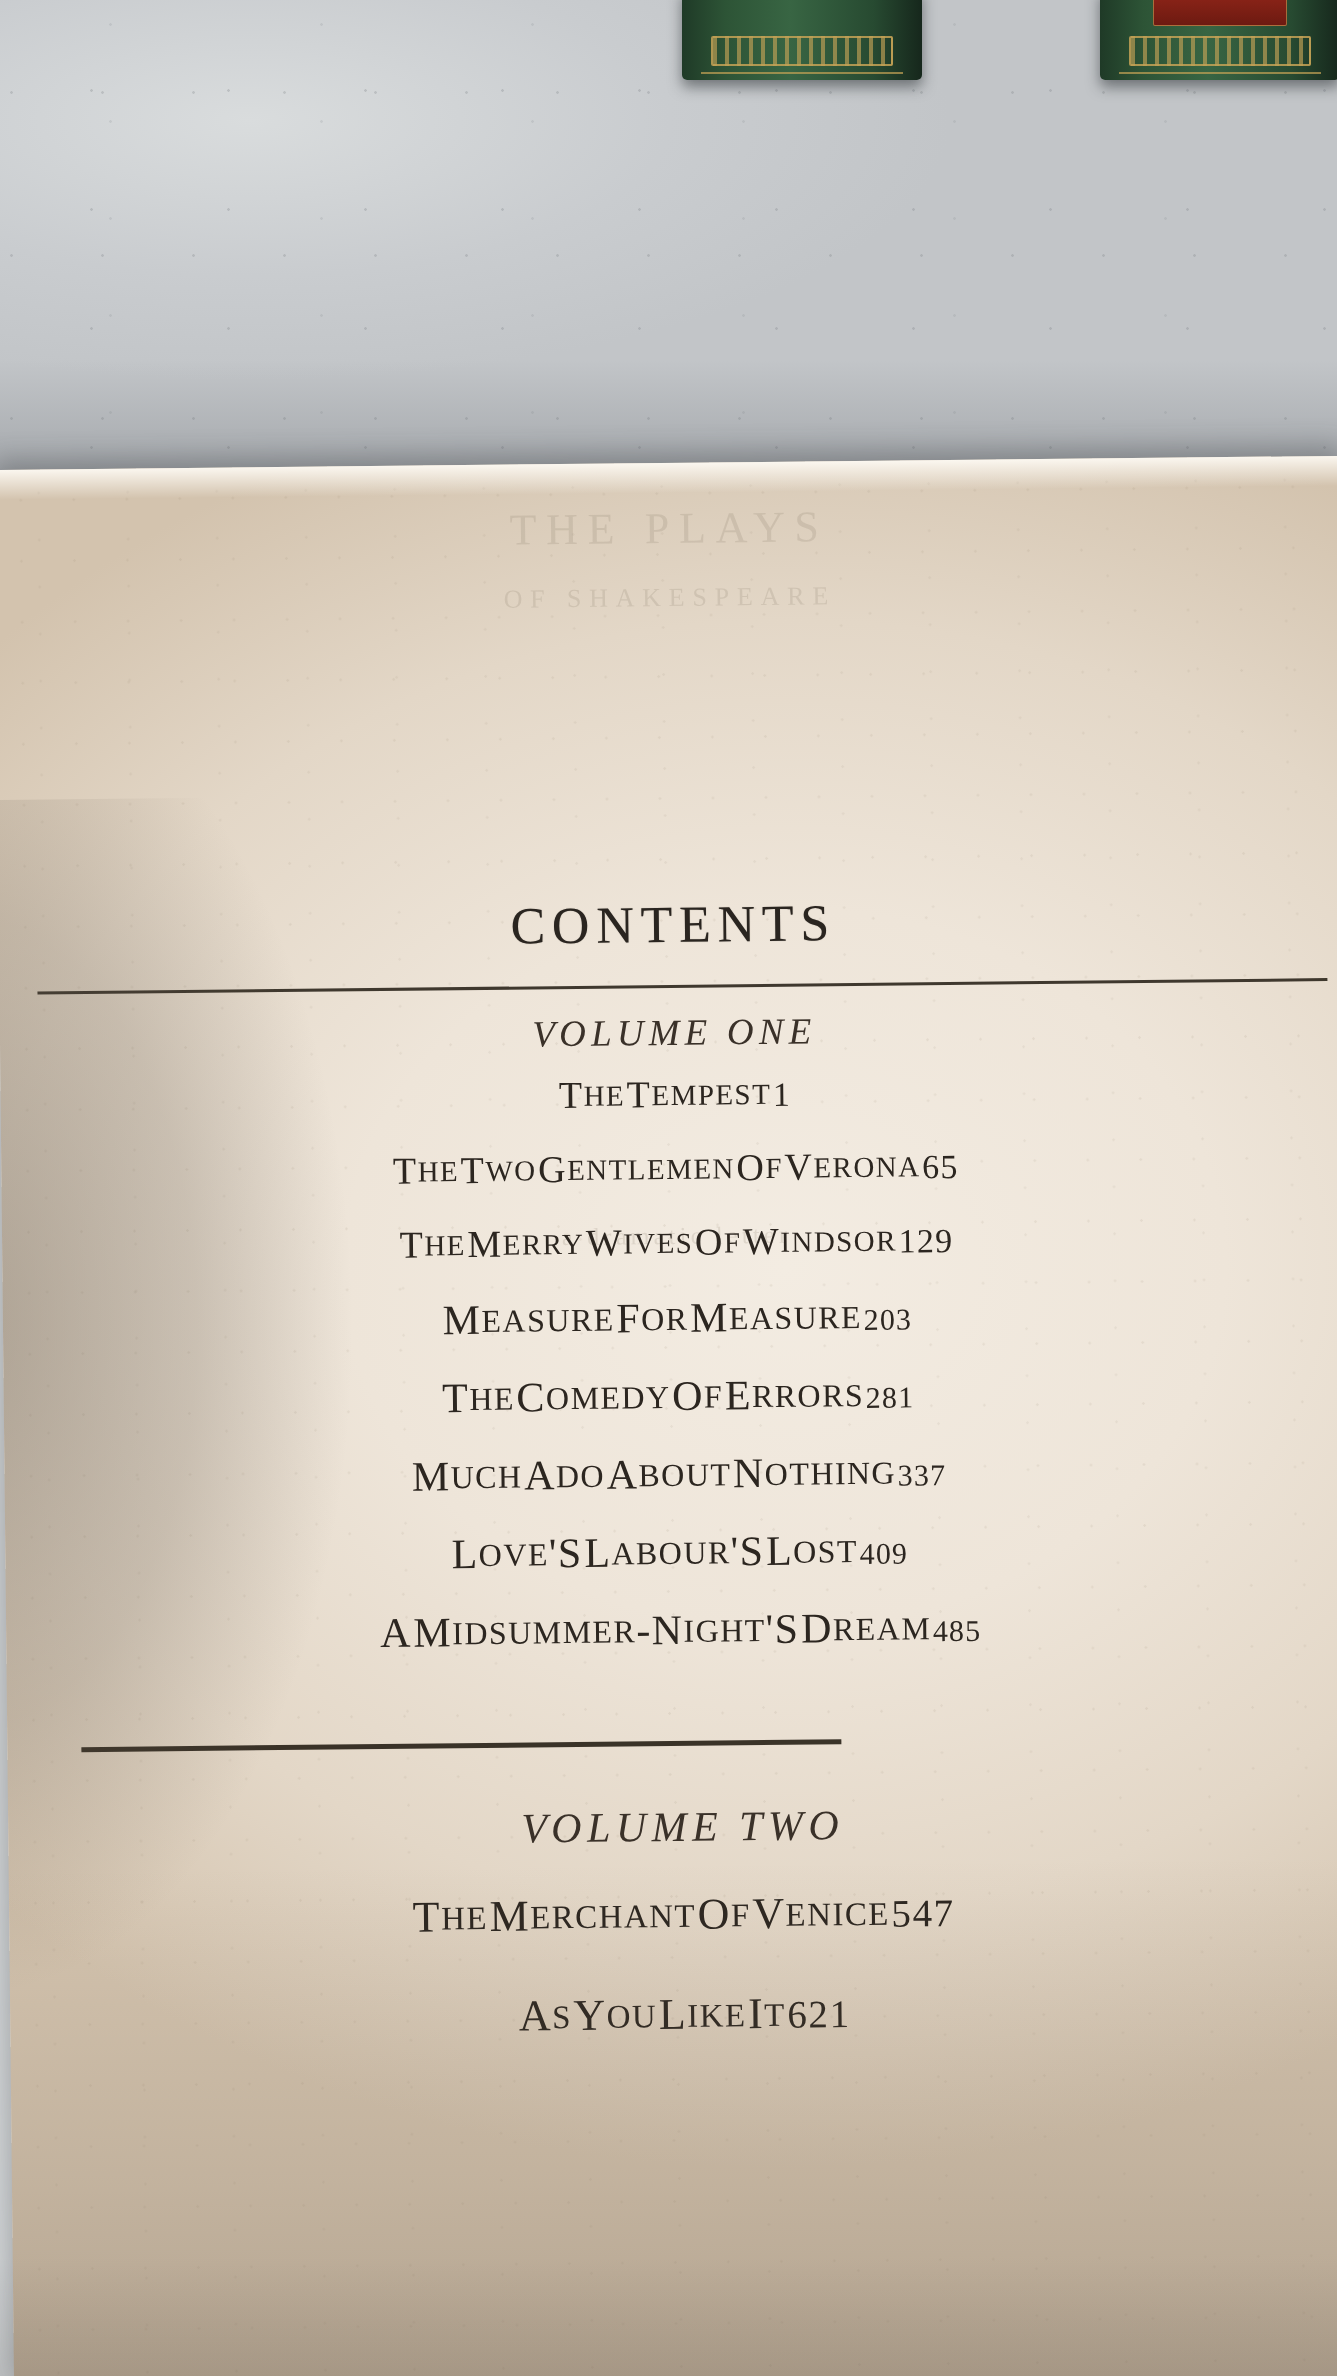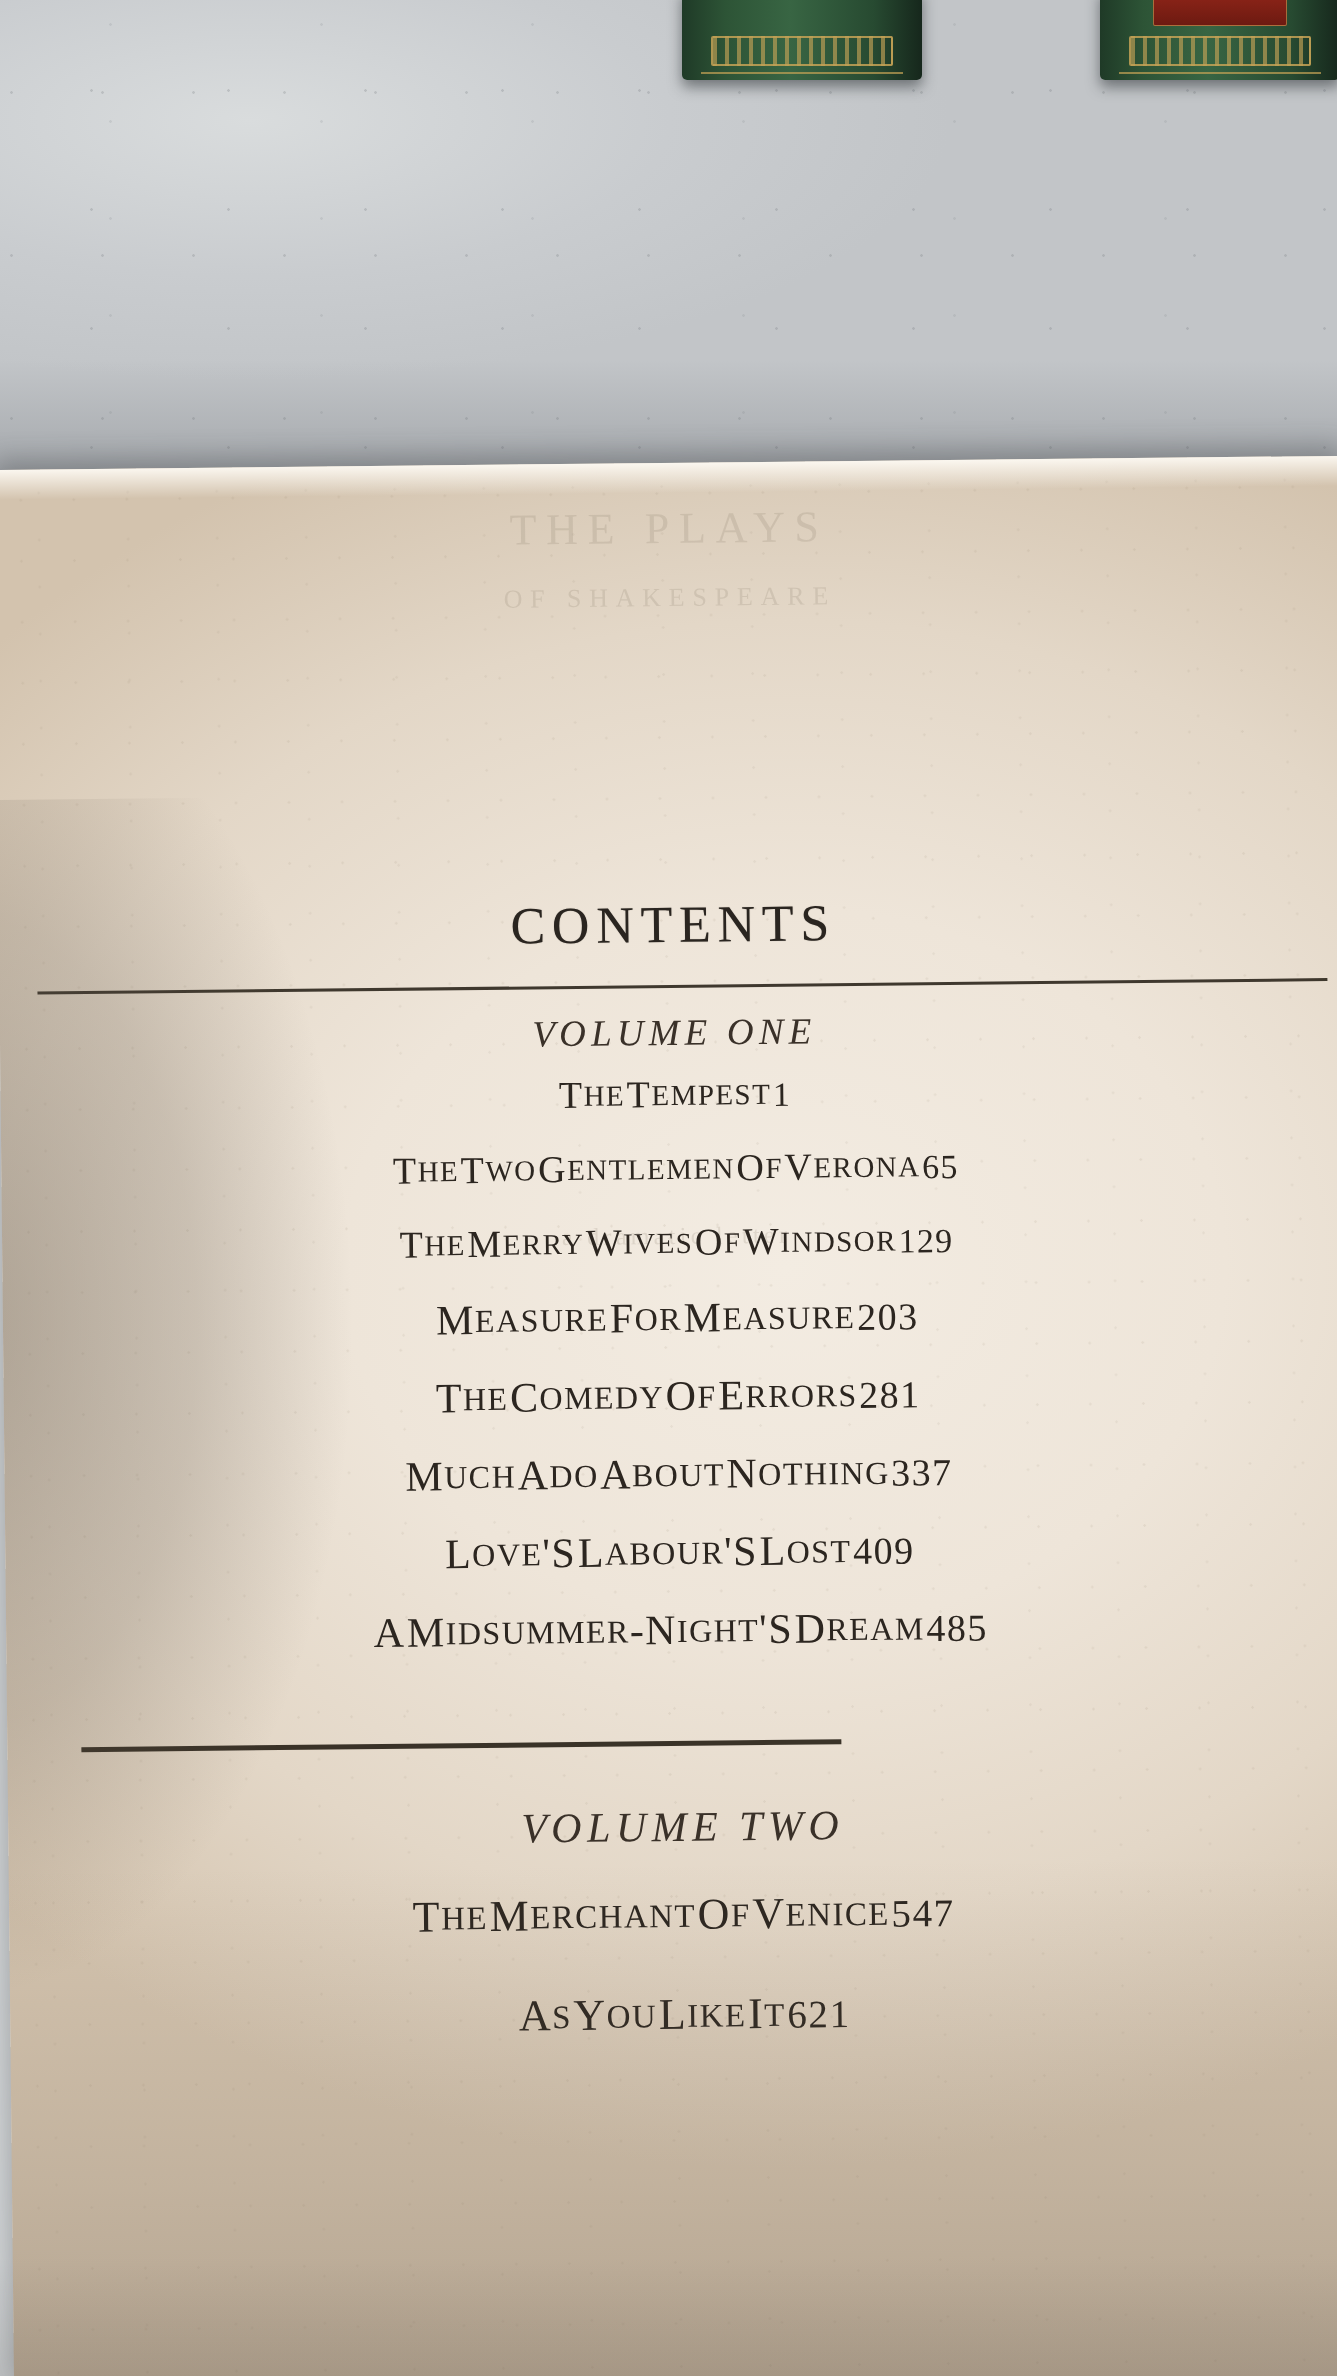--- a/index.html
+++ b/index.html
@@ -215,21 +215,21 @@
   .toc.t2 .toc-entry { margin-bottom: 56px; }
 
   .sc-big   { font-size: 40px; }
   .sc-small { font-size: 30px; position: relative; top: -2px; }
   .num      { font-size: 36px; letter-spacing: .04em; }
 
   .toc-entry .t-word { margin-right: .10em; }
 
   
   .e-size-1 .sc-big { font-size: 38px; } .e-size-1 .sc-small { font-size: 29px; } .e-size-1 .num { font-size: 34px; }
-  .e-size-2 .sc-big { font-size: 42px; } .e-size-2 .sc-small { font-size: 32px; } .e-size-2 .num { font-size: 38px; }
+  .e-size-2 .sc-big { font-size: 42px; } .e-size-2 .sc-small { font-size: 32px; } .e-size-2 .num { font-size: 30px; }
   .e-size-3 .sc-big { font-size: 44px; } .e-size-3 .sc-small { font-size: 33px; } .e-size-3 .num { font-size: 39px; }
 
   .bottom-fade {
     position: absolute;
     left: 0; bottom: 0;
     width: 1337px; height: 120px;
     background: linear-gradient(180deg, rgba(30,26,22,0) 0%, rgba(30,26,22,.10) 100%);
     pointer-events: none;
   }
 </style>

